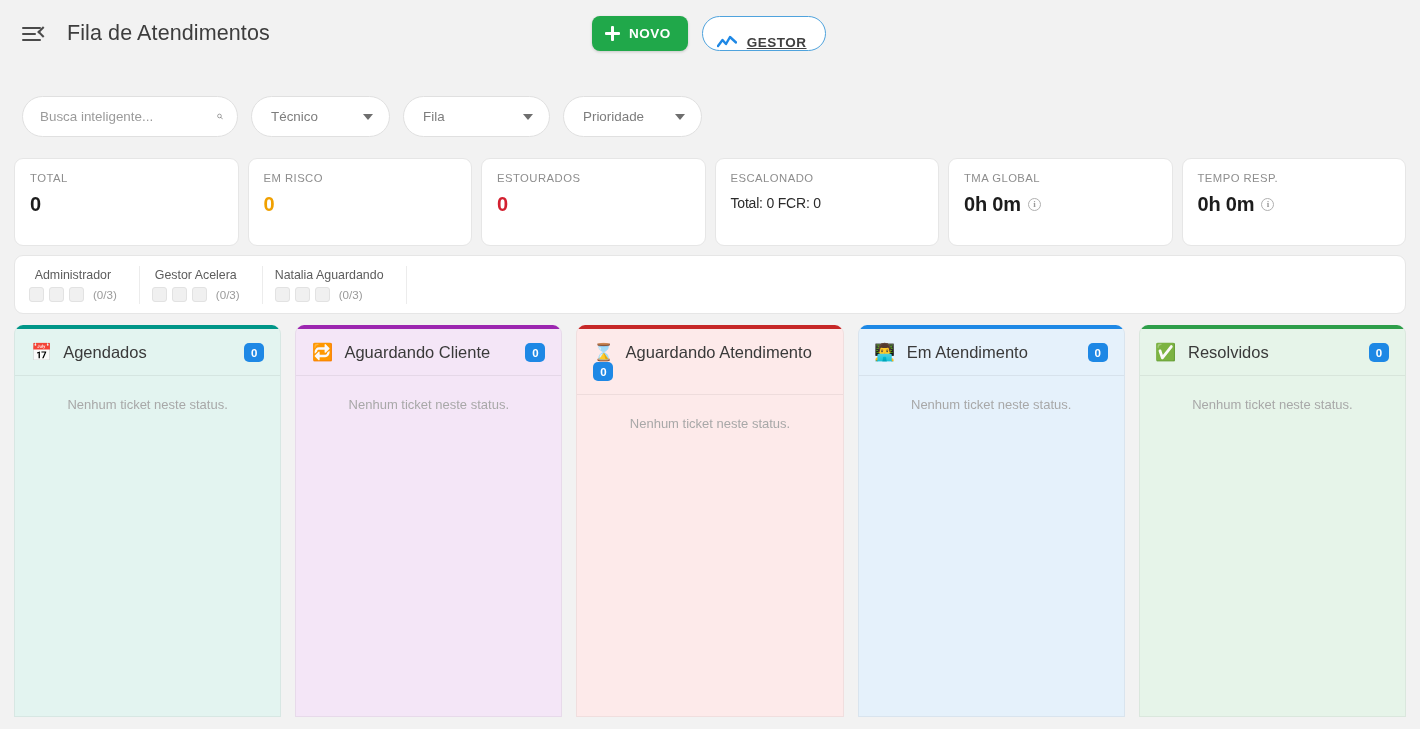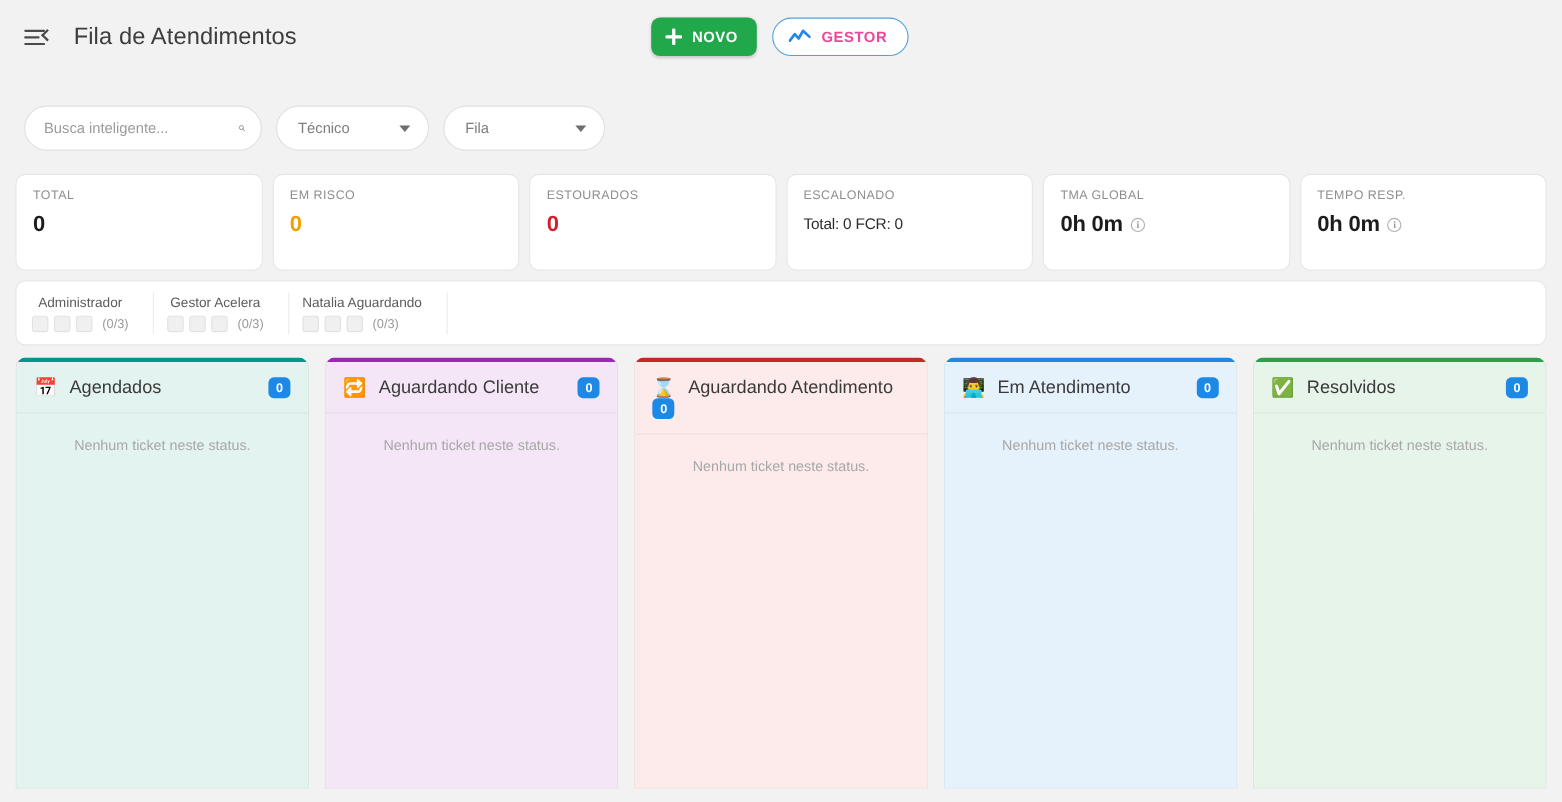--- a/index.html
+++ b/index.html
@@ -42,23 +42,23 @@
     box-shadow: 0 1px 3px rgba(0,0,0,.18);
     justify-content: space-between;
   }
   .plus-icon { position: relative; width: 15px; height: 15px; flex: none; }
   .plus-icon::before, .plus-icon::after {
     content: ""; position: absolute; background: #fff; border-radius: 1px;
   }
   .plus-icon::before { left: 6px; top: 0; width: 3px; height: 15px; }
   .plus-icon::after  { top: 6px; left: 0; height: 3px; width: 15px; }
   .btn-gestor {
-    height: 35px; background: #fff; color: #ec4899; border: 1.4px solid #4fa3dd;
-    border-radius: 18px; padding: 0 18px 0 14px; display: flex; align-items: center; gap: 10px;
-    font-size: 13.5px; font-weight: 700; letter-spacing: .5px; cursor: pointer;
+    height: 35px; background: #fff; color: #404040; border: 1.4px solid #4fa3dd;
+    border-radius: 18px; padding: 0 18px 0 14px; display: flex; align-items: flex-end; gap: 10px;
+    font-size: 13.5px; font-weight: 700; letter-spacing: .5px; cursor: pointer; text-decoration: underline;
   }
 
   
   .filters {
     display: flex; align-items: center; gap: 13px; padding: 0 22px; margin-top: 29px;
   }
   .search-box {
     width: 216px; height: 41px; background: #fff; border: 1px solid #e0e0e0;
     border-radius: 21px; display: flex; align-items: center;
     padding: 0 14px 0 17px; cursor: text;
@@ -179,20 +179,24 @@
     </div>
 
     <div class="sel sel-tecnico">
       <span>Técnico</span>
       <span class="caret"></span>
     </div>
     <div class="sel sel-fila">
       <span>Fila</span>
       <span class="caret"></span>
     </div>
+    <div class="sel sel-prioridade">
+      <span>Prioridade</span>
+      <span class="caret"></span>
+    </div>
   </div>
 
   <div class="kpis">
     <div class="kpi">
       <div class="kpi-label">TOTAL</div>
       <div class="kpi-value">0</div>
     </div>
     <div class="kpi">
       <div class="kpi-label">EM RISCO</div>
       <div class="kpi-value warn">0</div>

